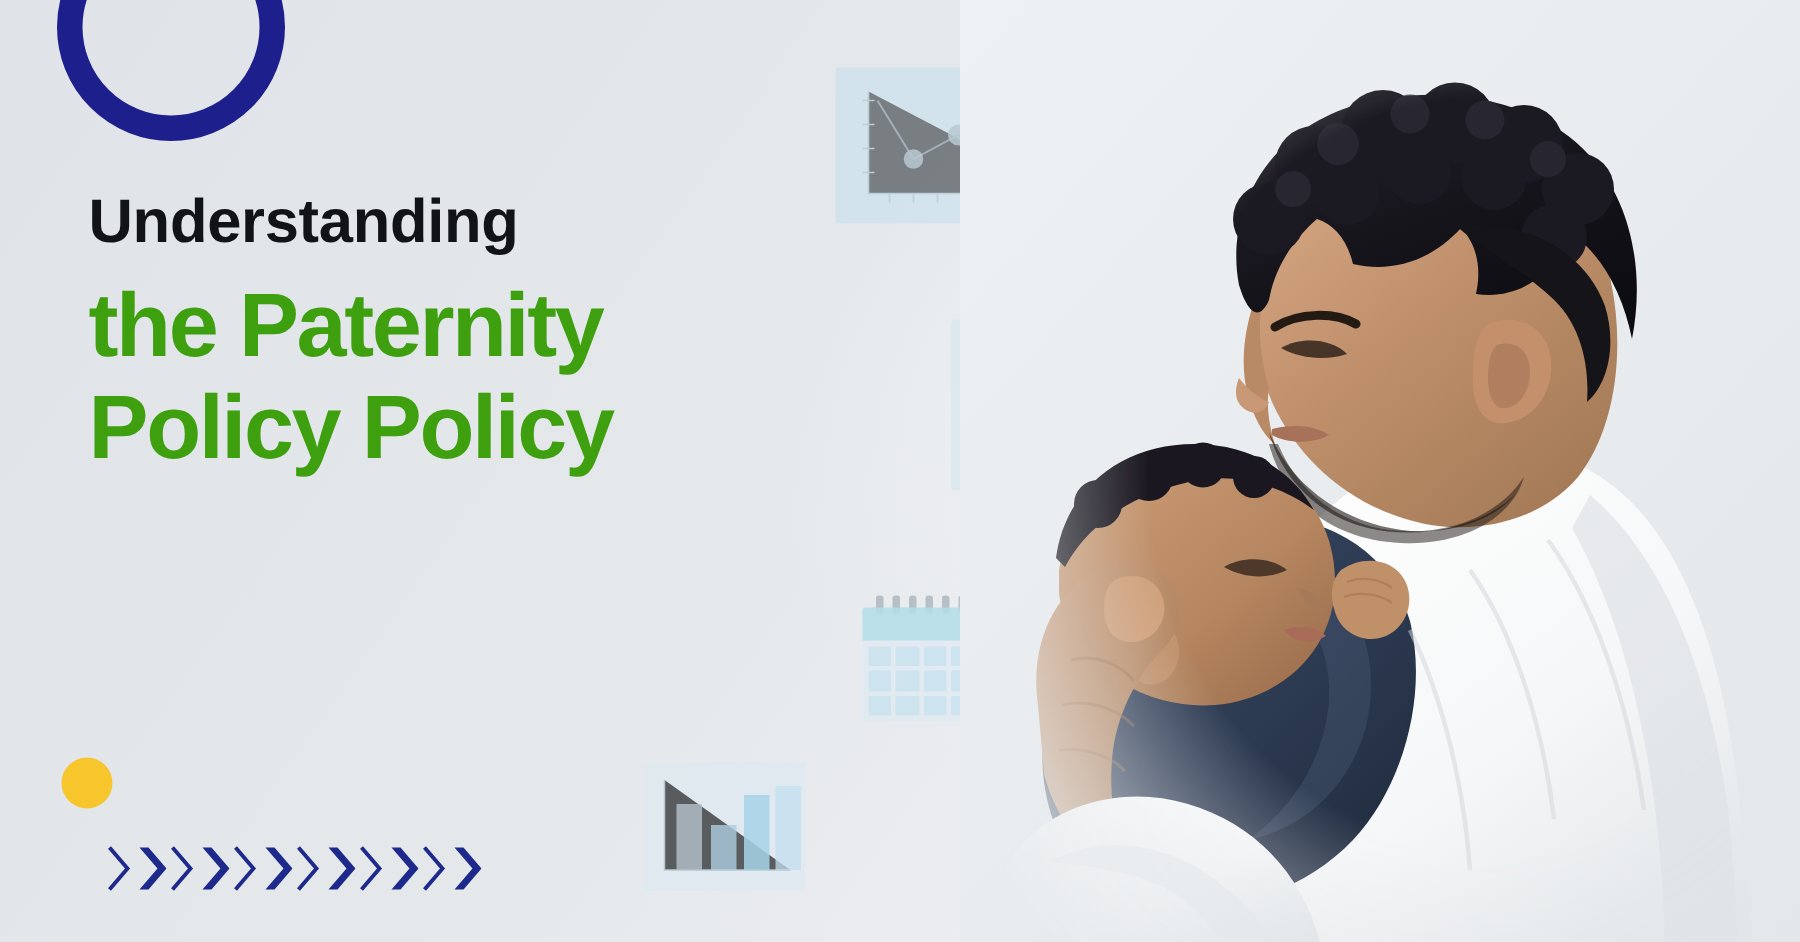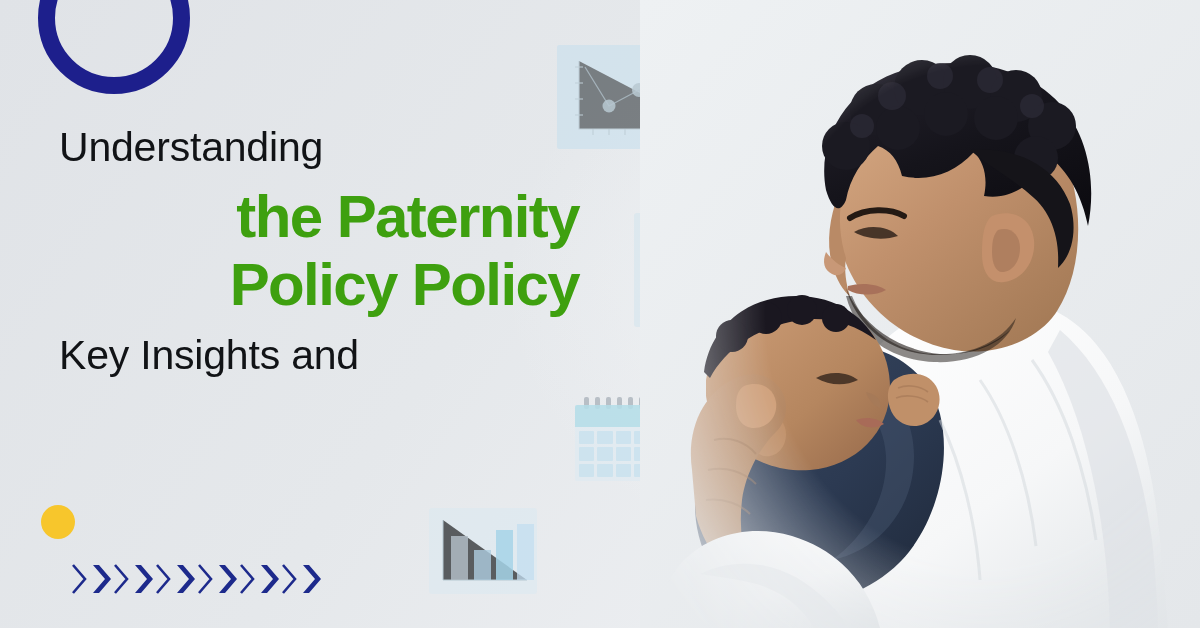--- a/index.html
+++ b/index.html
@@ -121,28 +121,28 @@
     overflow:hidden;
   }
   .photo svg { display:block; width:560px; height:628px; }
 
   
   .copy {
     position:absolute; left:59px; top:126px;
     width:520px;
   }
   .kicker {
-    font-size:41px; font-weight:400; letter-spacing:-.2px;
+    font-size:41px; font-weight:700; letter-spacing:-.2px;
     color:#111316; line-height:1.06;
   }
   .headline {
     font-size:60px; font-weight:700; letter-spacing:-1.6px;
     color:#3ea00f; line-height:1.12; margin-top:14px;
   }
-  .headline span { display:block;text-align:right; }
+  .headline span { display:block; }
   .subline {
     font-size:41px; font-weight:300; letter-spacing:-.2px;
     color:#111316; line-height:1.13; margin-top:14px;
   }
   .subline span { display:block; }
 </style>
 </head>
 <body>
 
 <div id="banner">
@@ -451,17 +451,16 @@
     </svg>
   </div>
 
   <div class="copy">
     <div class="kicker">Understanding</div>
     <div class="headline">
       <span>the Paternity</span>
       <span>Policy Policy</span>
     </div>
     <div class="subline">
-      <span>Key Insights and</span>
     </div>
   </div>
 
 </div>
 
 </body></html>

